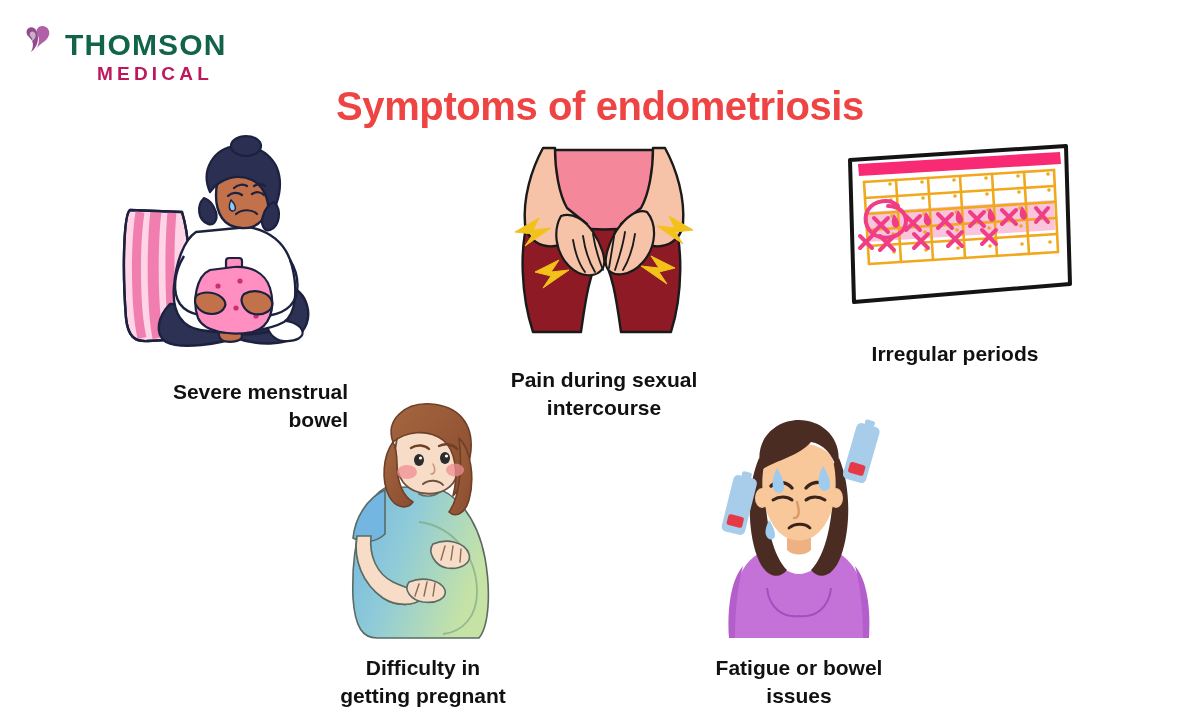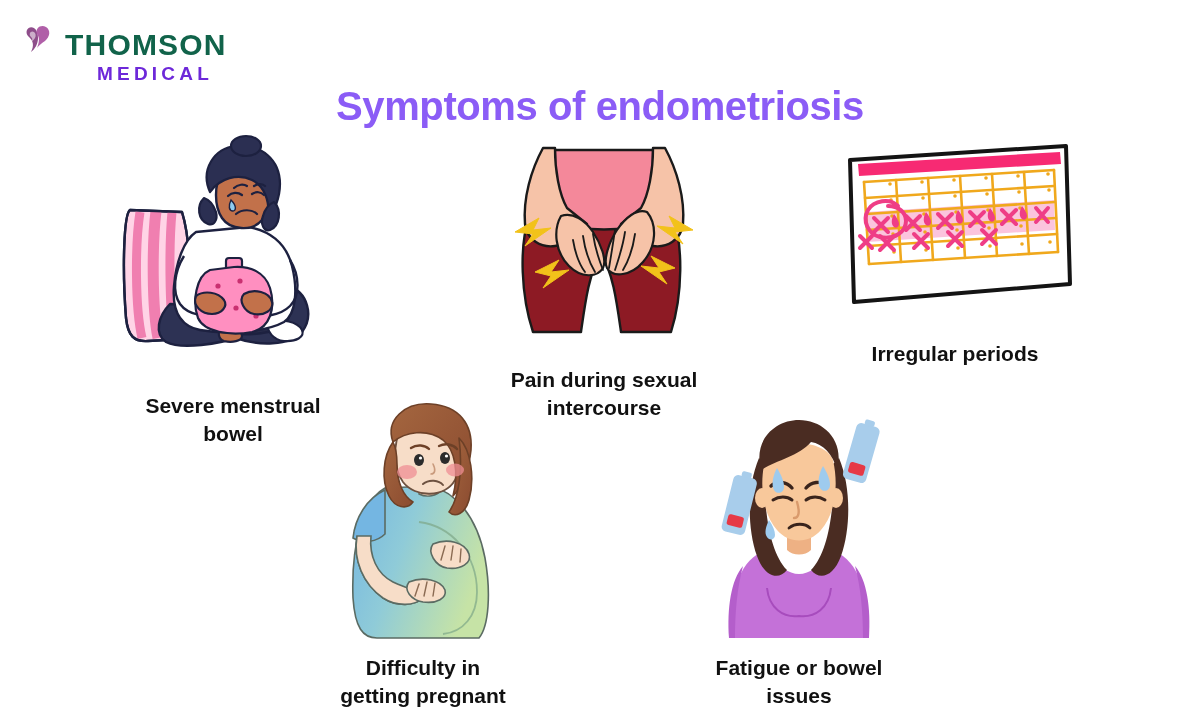--- a/index.html
+++ b/index.html
@@ -10,40 +10,40 @@
     overflow: hidden;
   }
   #page { position: relative; width: 1200px; height: 720px; background: #ffffff; }
 
   
   .logo { position: absolute; left: 22px; top: 22px; width: 230px; height: 70px; }
   .logo-mark { position: absolute; left: 0; top: 2px; width: 40px; height: 34px; }
   .logo-word { position: absolute; left: 43px; top: 8px; font-size: 30px; font-weight: 700;
                letter-spacing: 1.2px; color: #11634a; line-height: 1; text-align: center; }
   .logo-sub  { position: absolute; left: 75px; top: 42px; font-size: 19px; font-weight: 700;
-               letter-spacing: 4.2px; color: #6d28d9; line-height: 1; }
+               letter-spacing: 4.2px; color: #be185d; line-height: 1; }
 
   
   .title { position: absolute; left: 0; top: 84px; width: 1200px; text-align: center;
-           font-size: 40px; font-weight: 700; color: #8b5cf6; letter-spacing: -0.4px; }
+           font-size: 40px; font-weight: 700; color: #ef4444; letter-spacing: -0.4px; }
 
   
   .card { position: absolute; }
   .art { position: relative; width: 100%; }
   .art svg { display: block; margin: 0 auto; overflow: visible; }
   .caption { margin-top: 10px; text-align: center; font-size: 21px; font-weight: 700;
              color: #111111; line-height: 1.33; }
 
   #card-cramps   { left: 118px; top: 136px; width: 230px; }
   #card-pain     { left: 489px; top: 136px; width: 230px; }
   #card-periods  { left: 840px; top: 136px; width: 230px; }
   #card-pregnant { left: 308px; top: 402px; width: 230px; }
   #card-fatigue  { left: 684px; top: 402px; width: 230px; }
 
-  #card-cramps   .caption { margin-top: 28px; }
+  #card-cramps   .caption { margin-top: 14px; text-align: right; }
   #card-pain     .caption { margin-top: 10px; }
   #card-periods  .caption { margin-top: 24px; }
   #card-pregnant .caption { margin-top: 12px; }
   #card-fatigue  .caption { margin-top: 12px; }
 </style>
 </head>
 <body>
 
 <div id="page">
 

